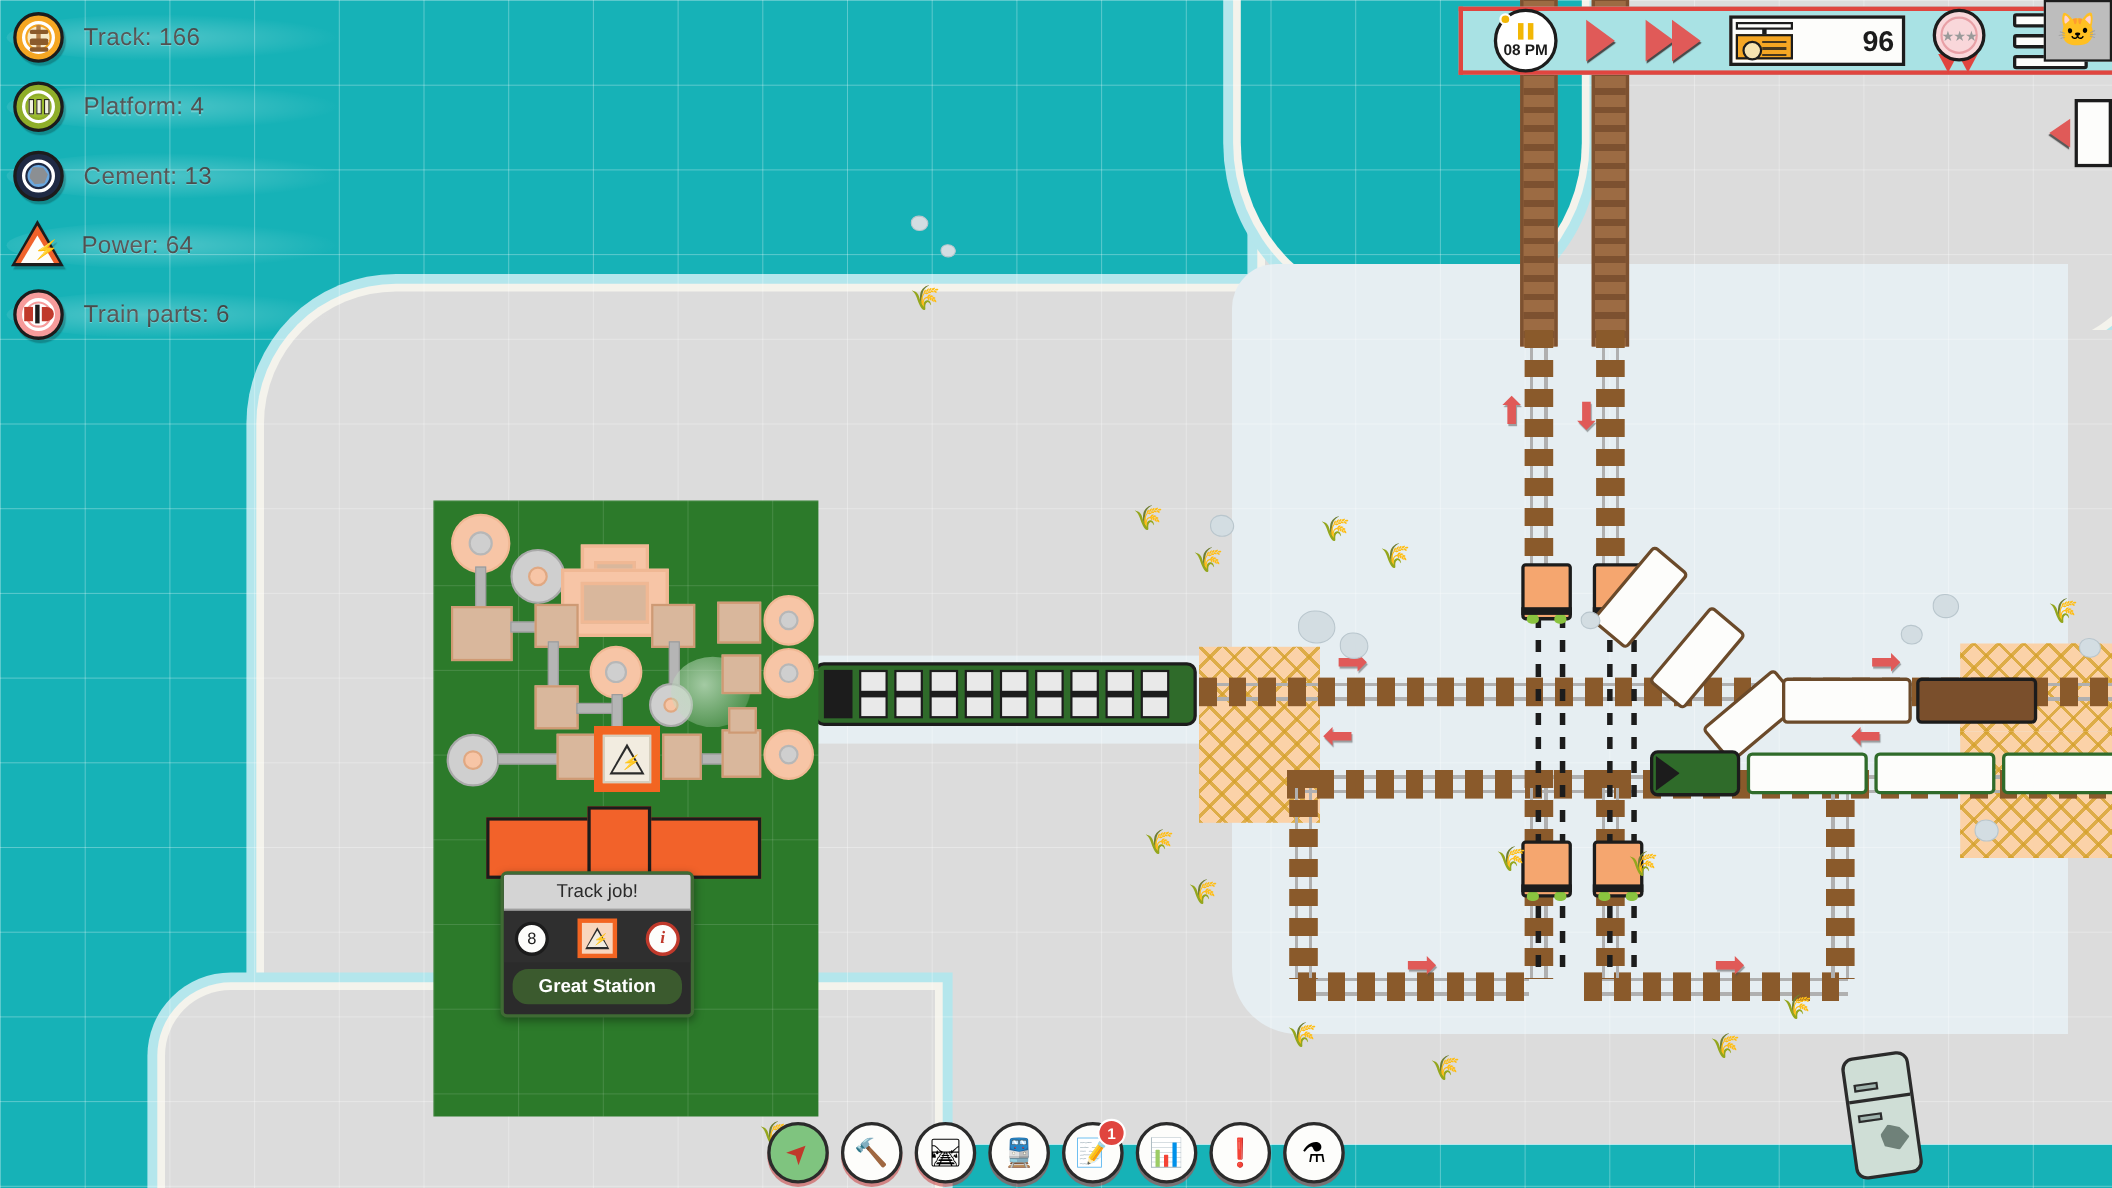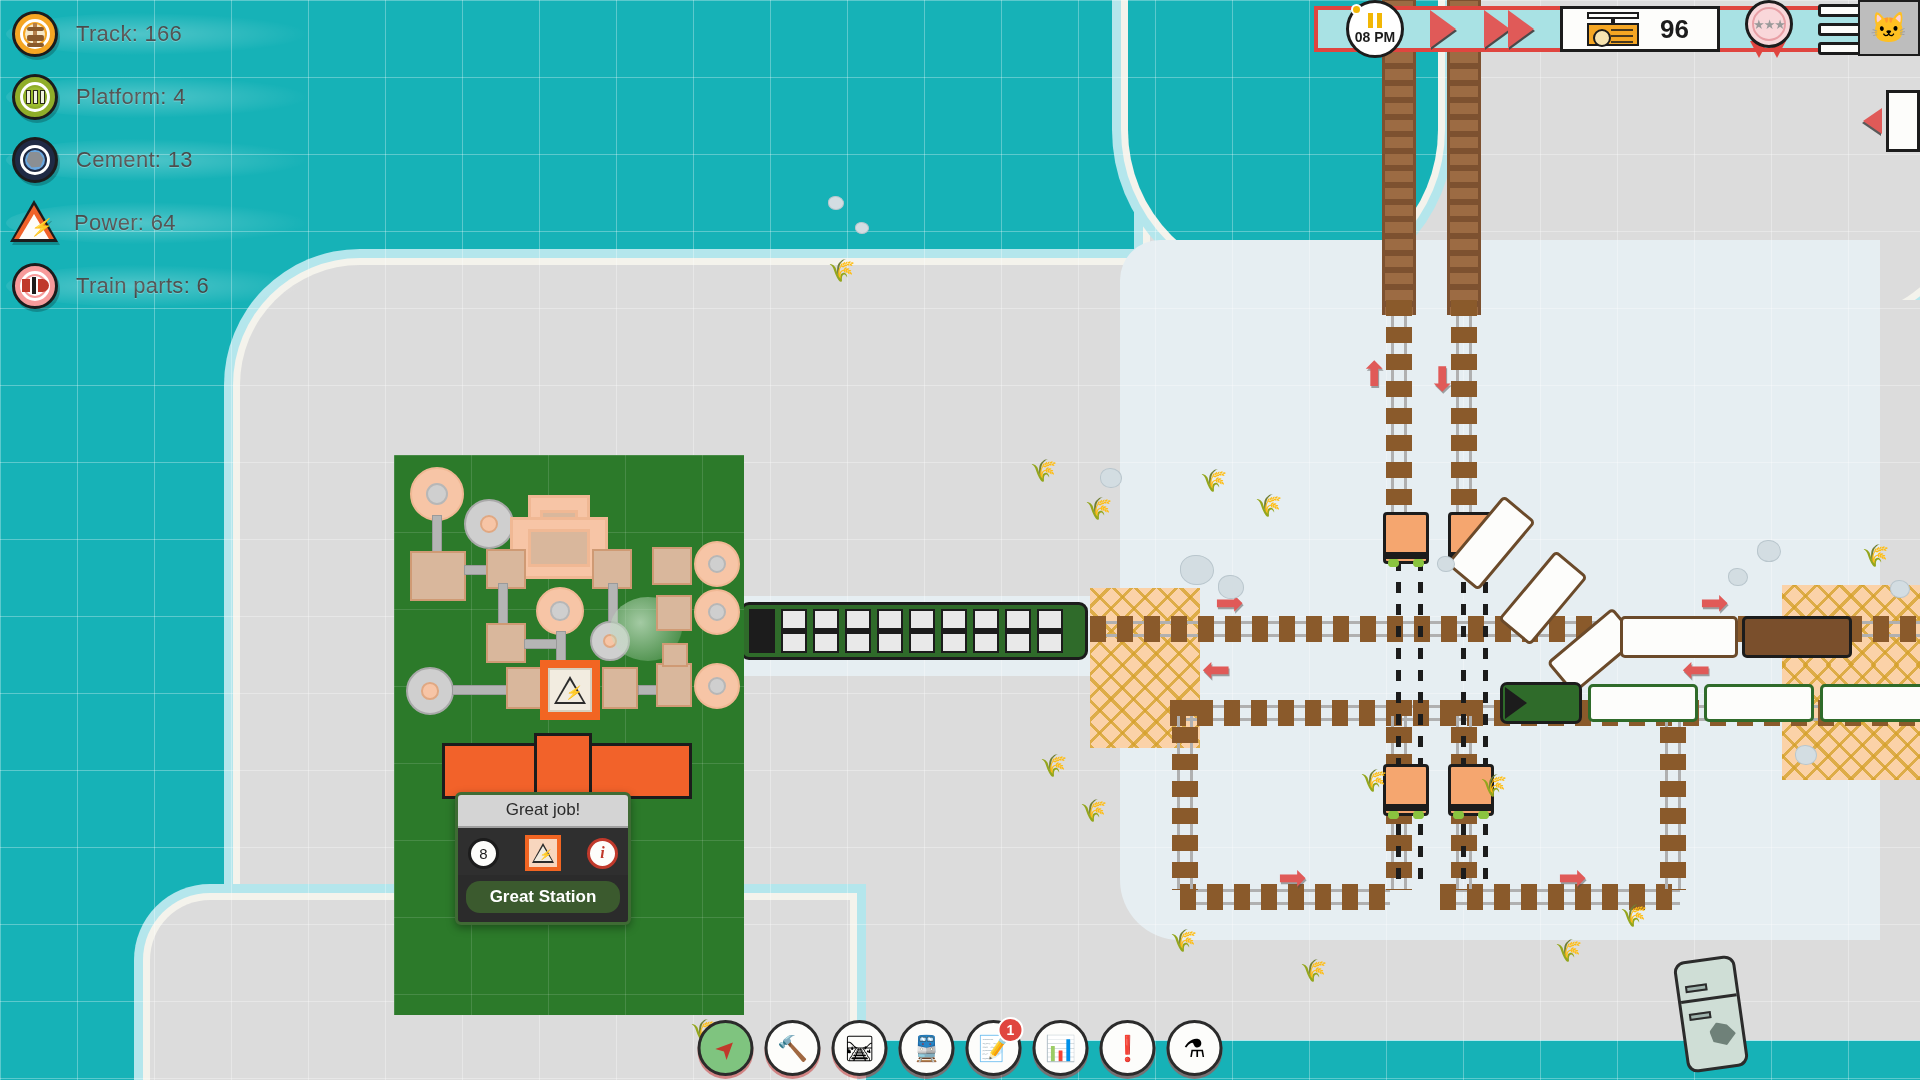--- a/index.html
+++ b/index.html
@@ -88,21 +88,21 @@
   
   .chip.part{ background:#f79b9b; }
   .chip.part .chip-in{ background:#fdfdfd; }
   .part-g{ display:flex;align-items:center; }
   .part-a{ width:8px;height:13px;background:#c0392b; }
   .part-b{ width:4px;height:17px;background:#1c1c1c;margin:0 2px; }
   .part-c{ width:11px;height:13px;background:#c0392b;border-radius:0 7px 7px 0; }
 
   
   #topbar{
-    position:absolute; right:12px; top:6px; height:46px;
+    position:absolute; right:0; top:6px; height:62px;
     background:#a9e2e4; border-top:4px solid #e0453f; border-bottom:4px solid #e0453f;
     border-left:4px solid #e0453f;
     display:flex; align-items:center; gap:22px; padding:0 22px 0 28px;
     z-index:45;
   }
   .clock{
     width:58px;height:58px;border-radius:50%;background:#fff;border:3px solid #1c1c1c;
     display:flex;flex-direction:column;align-items:center;justify-content:center;
     position:relative; flex:none;
   }
@@ -115,21 +115,21 @@
     position:absolute; top:0; width:0;height:0;
     border-top:19px solid transparent;border-bottom:19px solid transparent;
     border-left:26px solid #e05a58;
     filter:drop-shadow(1.5px 2px 0 #4a4a4a);
   }
   .ffbtn{ width:54px;height:38px;position:relative;cursor:pointer;flex:none; }
   .ffbtn .ptri:nth-child(1){ left:0; }
   .ffbtn .ptri:nth-child(2){ left:24px; }
   .moneybox{
     height:46px; min-width:160px; background:#fdfdfb; border:3px solid #1c1c1c;
-    display:flex; align-items:center; padding:0 22px; gap:12px; position:relative;
+    display:flex; align-items:center; padding:0 1px; gap:12px; position:relative;
   }
   .billboard{ position:relative; width:56px;height:34px; flex:none; }
   .bb-top{ position:absolute; left:2px; top:0; width:52px;height:7px;background:#fdfdfb;border:2px solid #1c1c1c; }
   .bb-post{ position:absolute; left:26px; top:6px; width:4px;height:6px;background:#1c1c1c; }
   .bb-body{ position:absolute; left:2px; top:11px; width:52px;height:23px;background:#f5a623;border:2px solid #1c1c1c; }
   .bb-body::after{
     content:""; position:absolute; left:4px; top:4px; width:14px;height:14px;
     border-radius:50%; background:#f6e3b0; border:2px solid #1c1c1c;
   }
   .bb-lines{ position:absolute; left:22px; top:4px; right:4px; height:15px;
@@ -486,21 +486,21 @@
     <div class="machine" style="left:262px; top:208px; width:36px;height:44px;"></div>
     <div class="machine" style="left:268px; top:188px; width:26px;height:24px;"></div>
     <div class="tank" style="left:300px; top:208px; width:46px;height:46px;"></div>
 
     <div class="warehouse" style="left:48px; top:288px; width:110px;"></div>
     <div class="warehouse" style="left:188px; top:288px; width:110px;"></div>
     <div class="wh-center" style="left:140px; top:278px; width:58px; height:74px;"></div>
   </div>
 
   <div id="popup">
-    <div class="pop-head">Great job!</div>
+    <div class="pop-head">Track job!</div>
     <div class="pop-row">
       <div class="pop-badge">8</div>
       <div class="pop-icon">
         <span class="face">
           <span class="pwrtri" style="width:22px;height:20px;">
             <i class="t1" style="border-left-width:11px;border-right-width:11px;border-bottom-width:20px;"></i>
             <i class="t2" style="border-left-width:9px;border-right-width:9px;border-bottom-width:15px;left:2px;top:3px;"></i>
             <i class="b" style="left:7px;top:7px;font-size:10px;">⚡</i>
           </span>
         </span>

